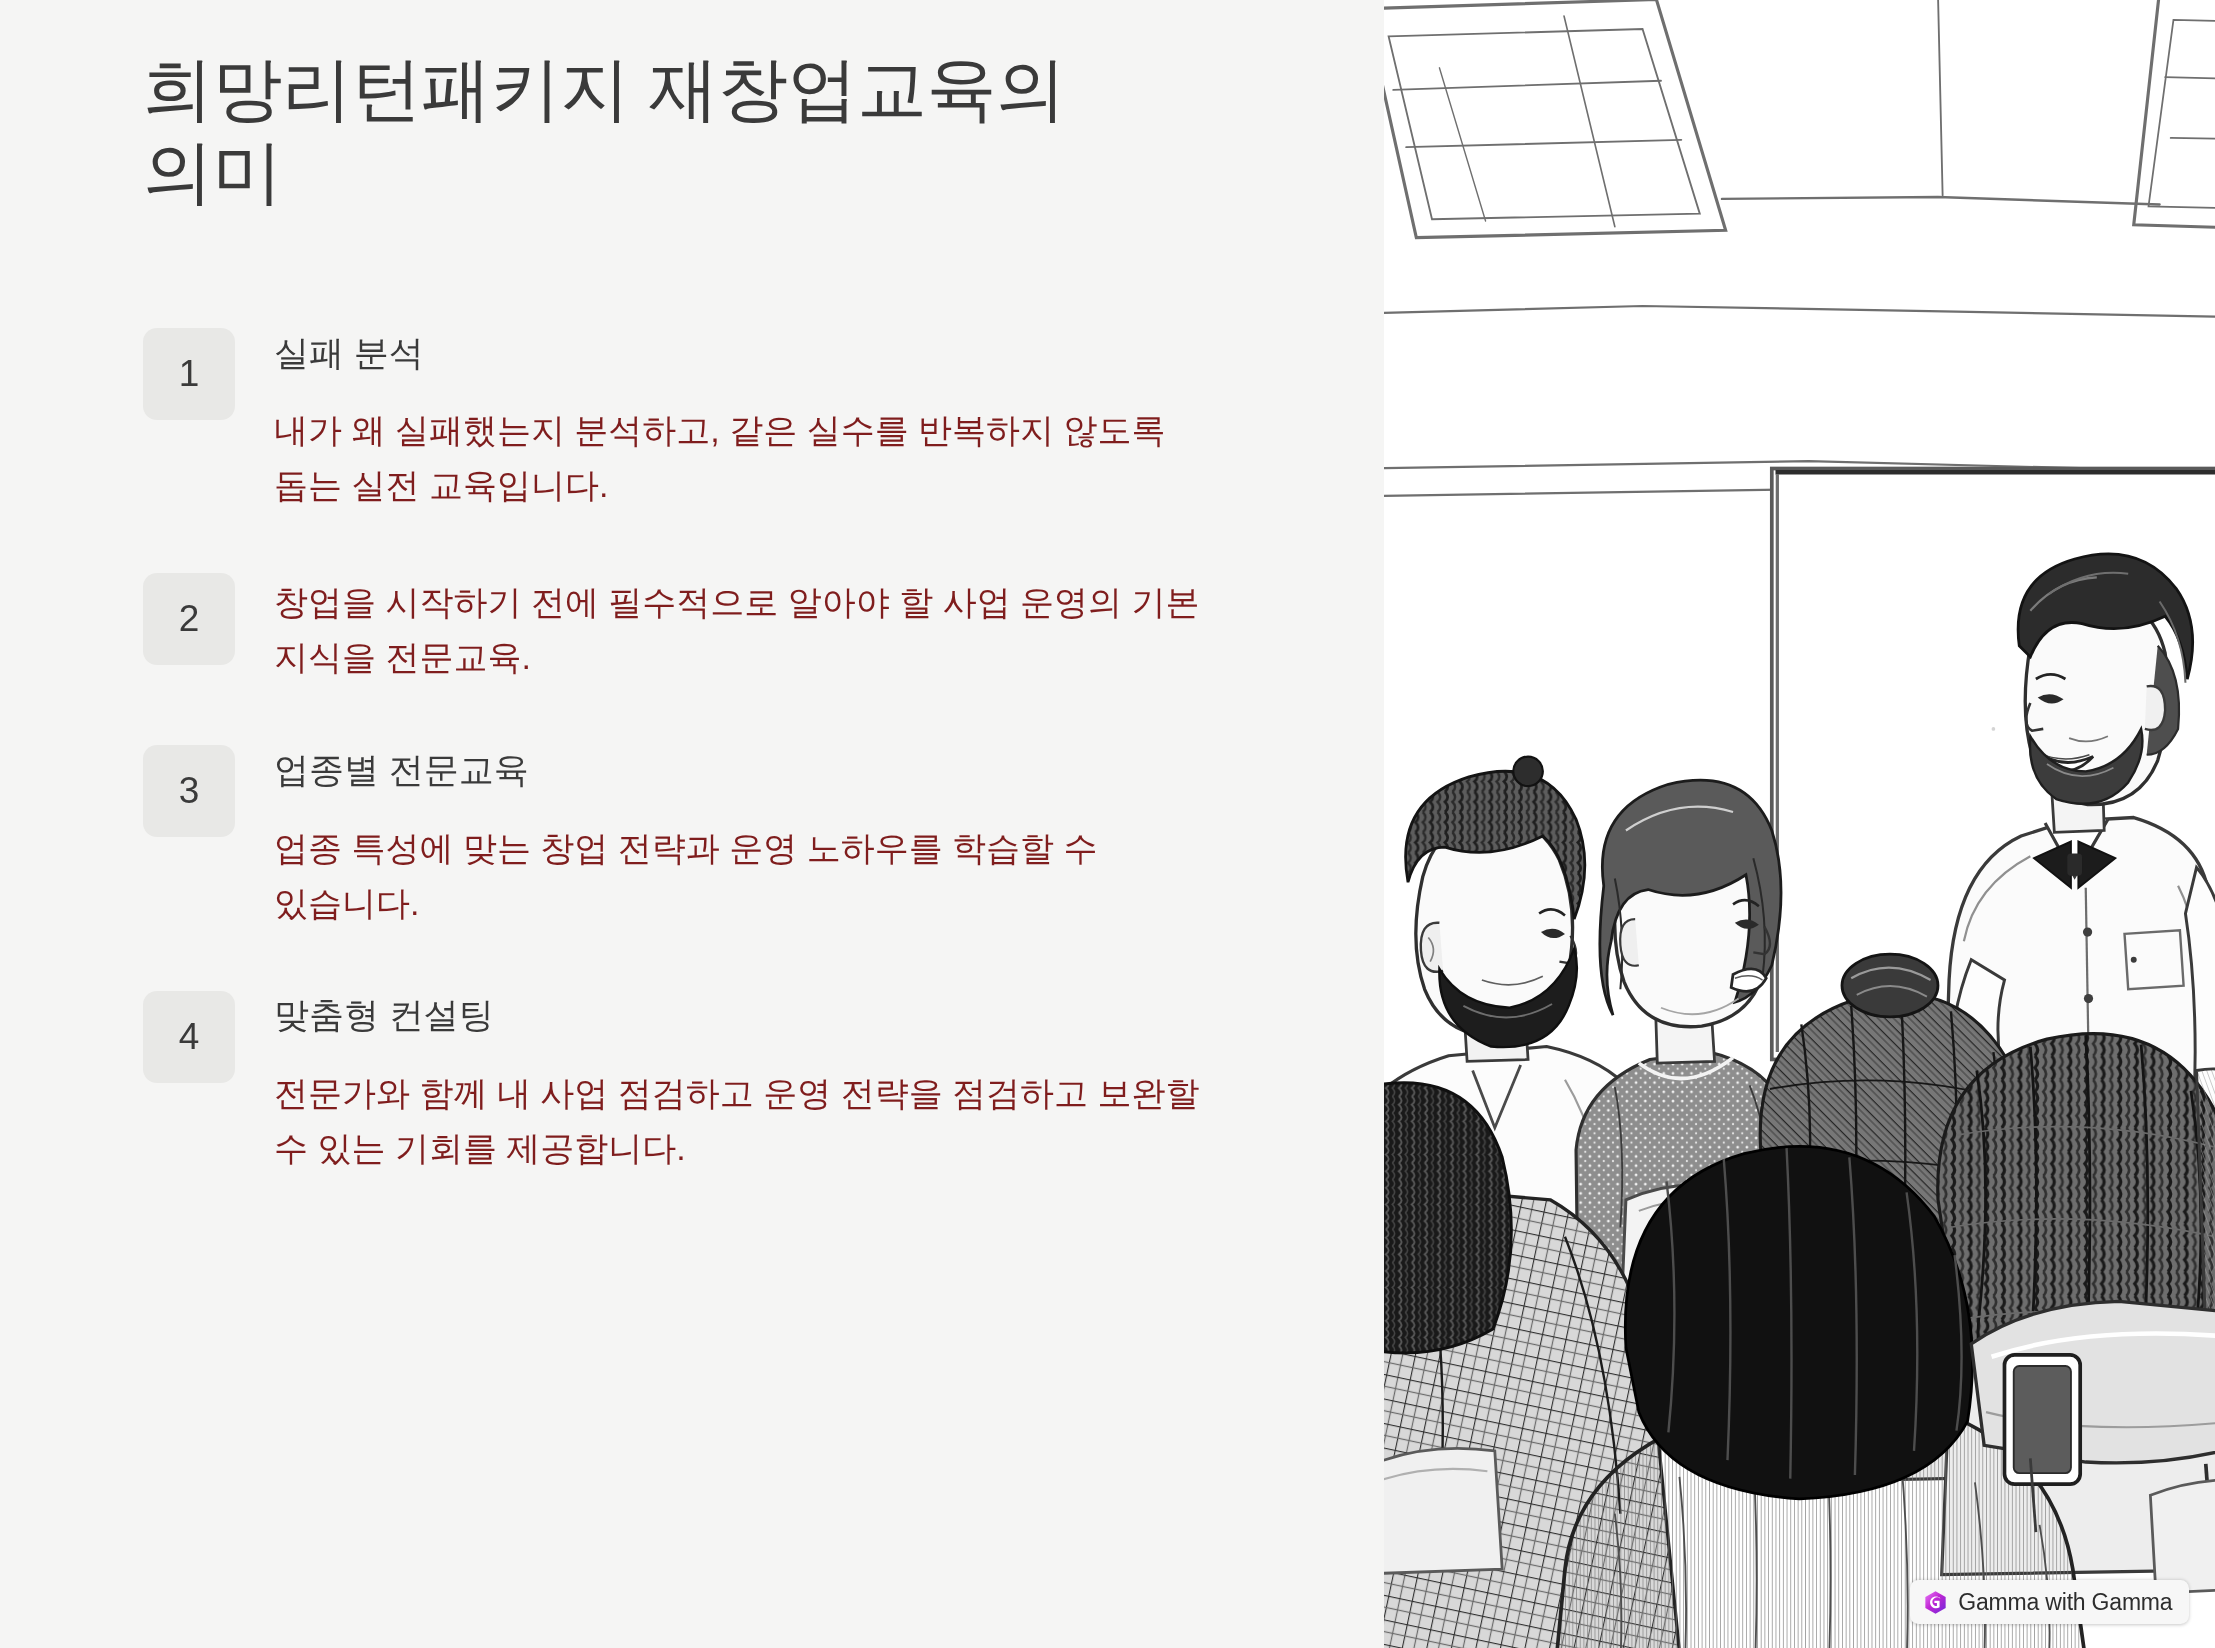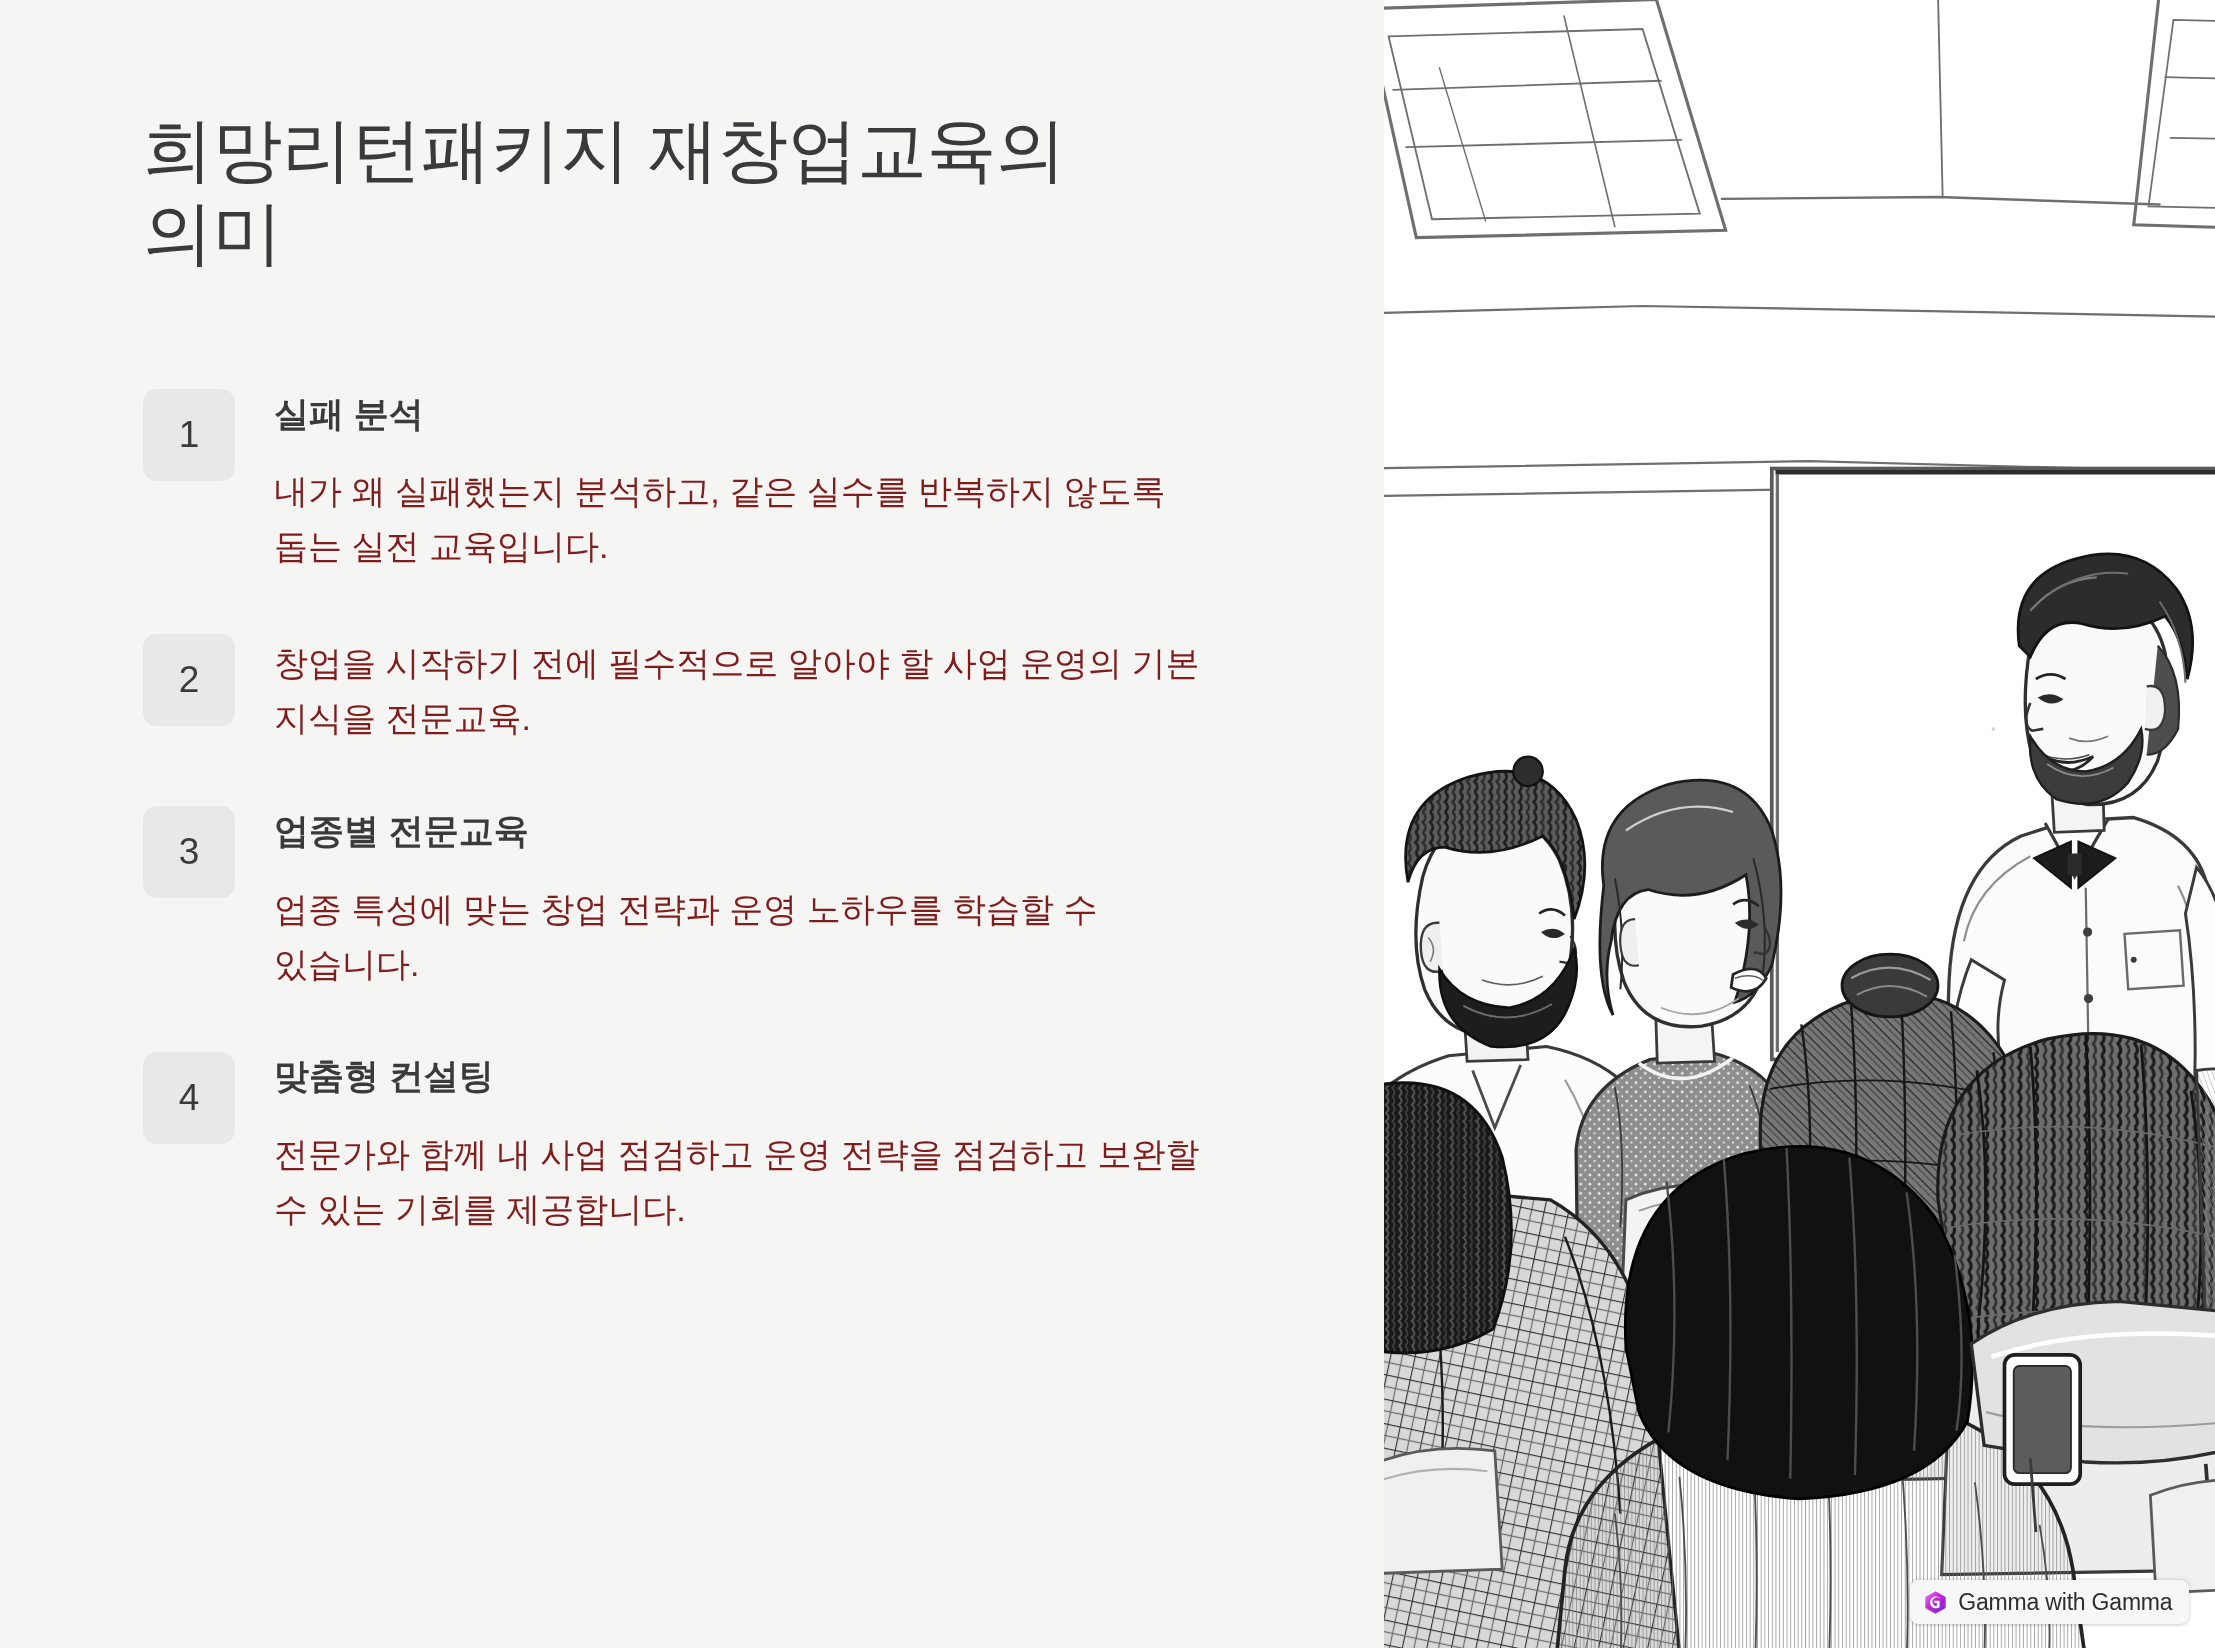--- a/index.html
+++ b/index.html
@@ -20,21 +20,21 @@
     display: flex;
     background: #f5f5f4;
   }
 
   
   .left-panel {
     position: relative;
     width: 1384px;
     height: 1648px;
     background: #f5f5f4;
-    padding: 109px 148px 0 143px;
+    padding: 48px 148px 0 143px;
     flex: 0 0 1384px;
   }
 
   .page-title {
     font-size: 70px;
     line-height: 1.18;
     font-weight: 400;
     letter-spacing: -0.5px;
     color: #3a3a3a;
     max-width: 1034px;
@@ -72,21 +72,21 @@
   .item-body {
     flex: 1 1 auto;
     padding-top: 3.7px;
     max-width: 960px;
   }
 
   .item-heading {
     font-size: 35px;
     line-height: 1.3;
     color: #3a3a3a;
-    font-weight: 700;
+    font-weight: 400;
     margin-bottom: 28px;
     word-break: keep-all;
   }
 
   .item-desc {
     font-size: 34px;
     line-height: 1.62;
     color: #7f1d1d;
     font-weight: 400;
     word-break: keep-all;

